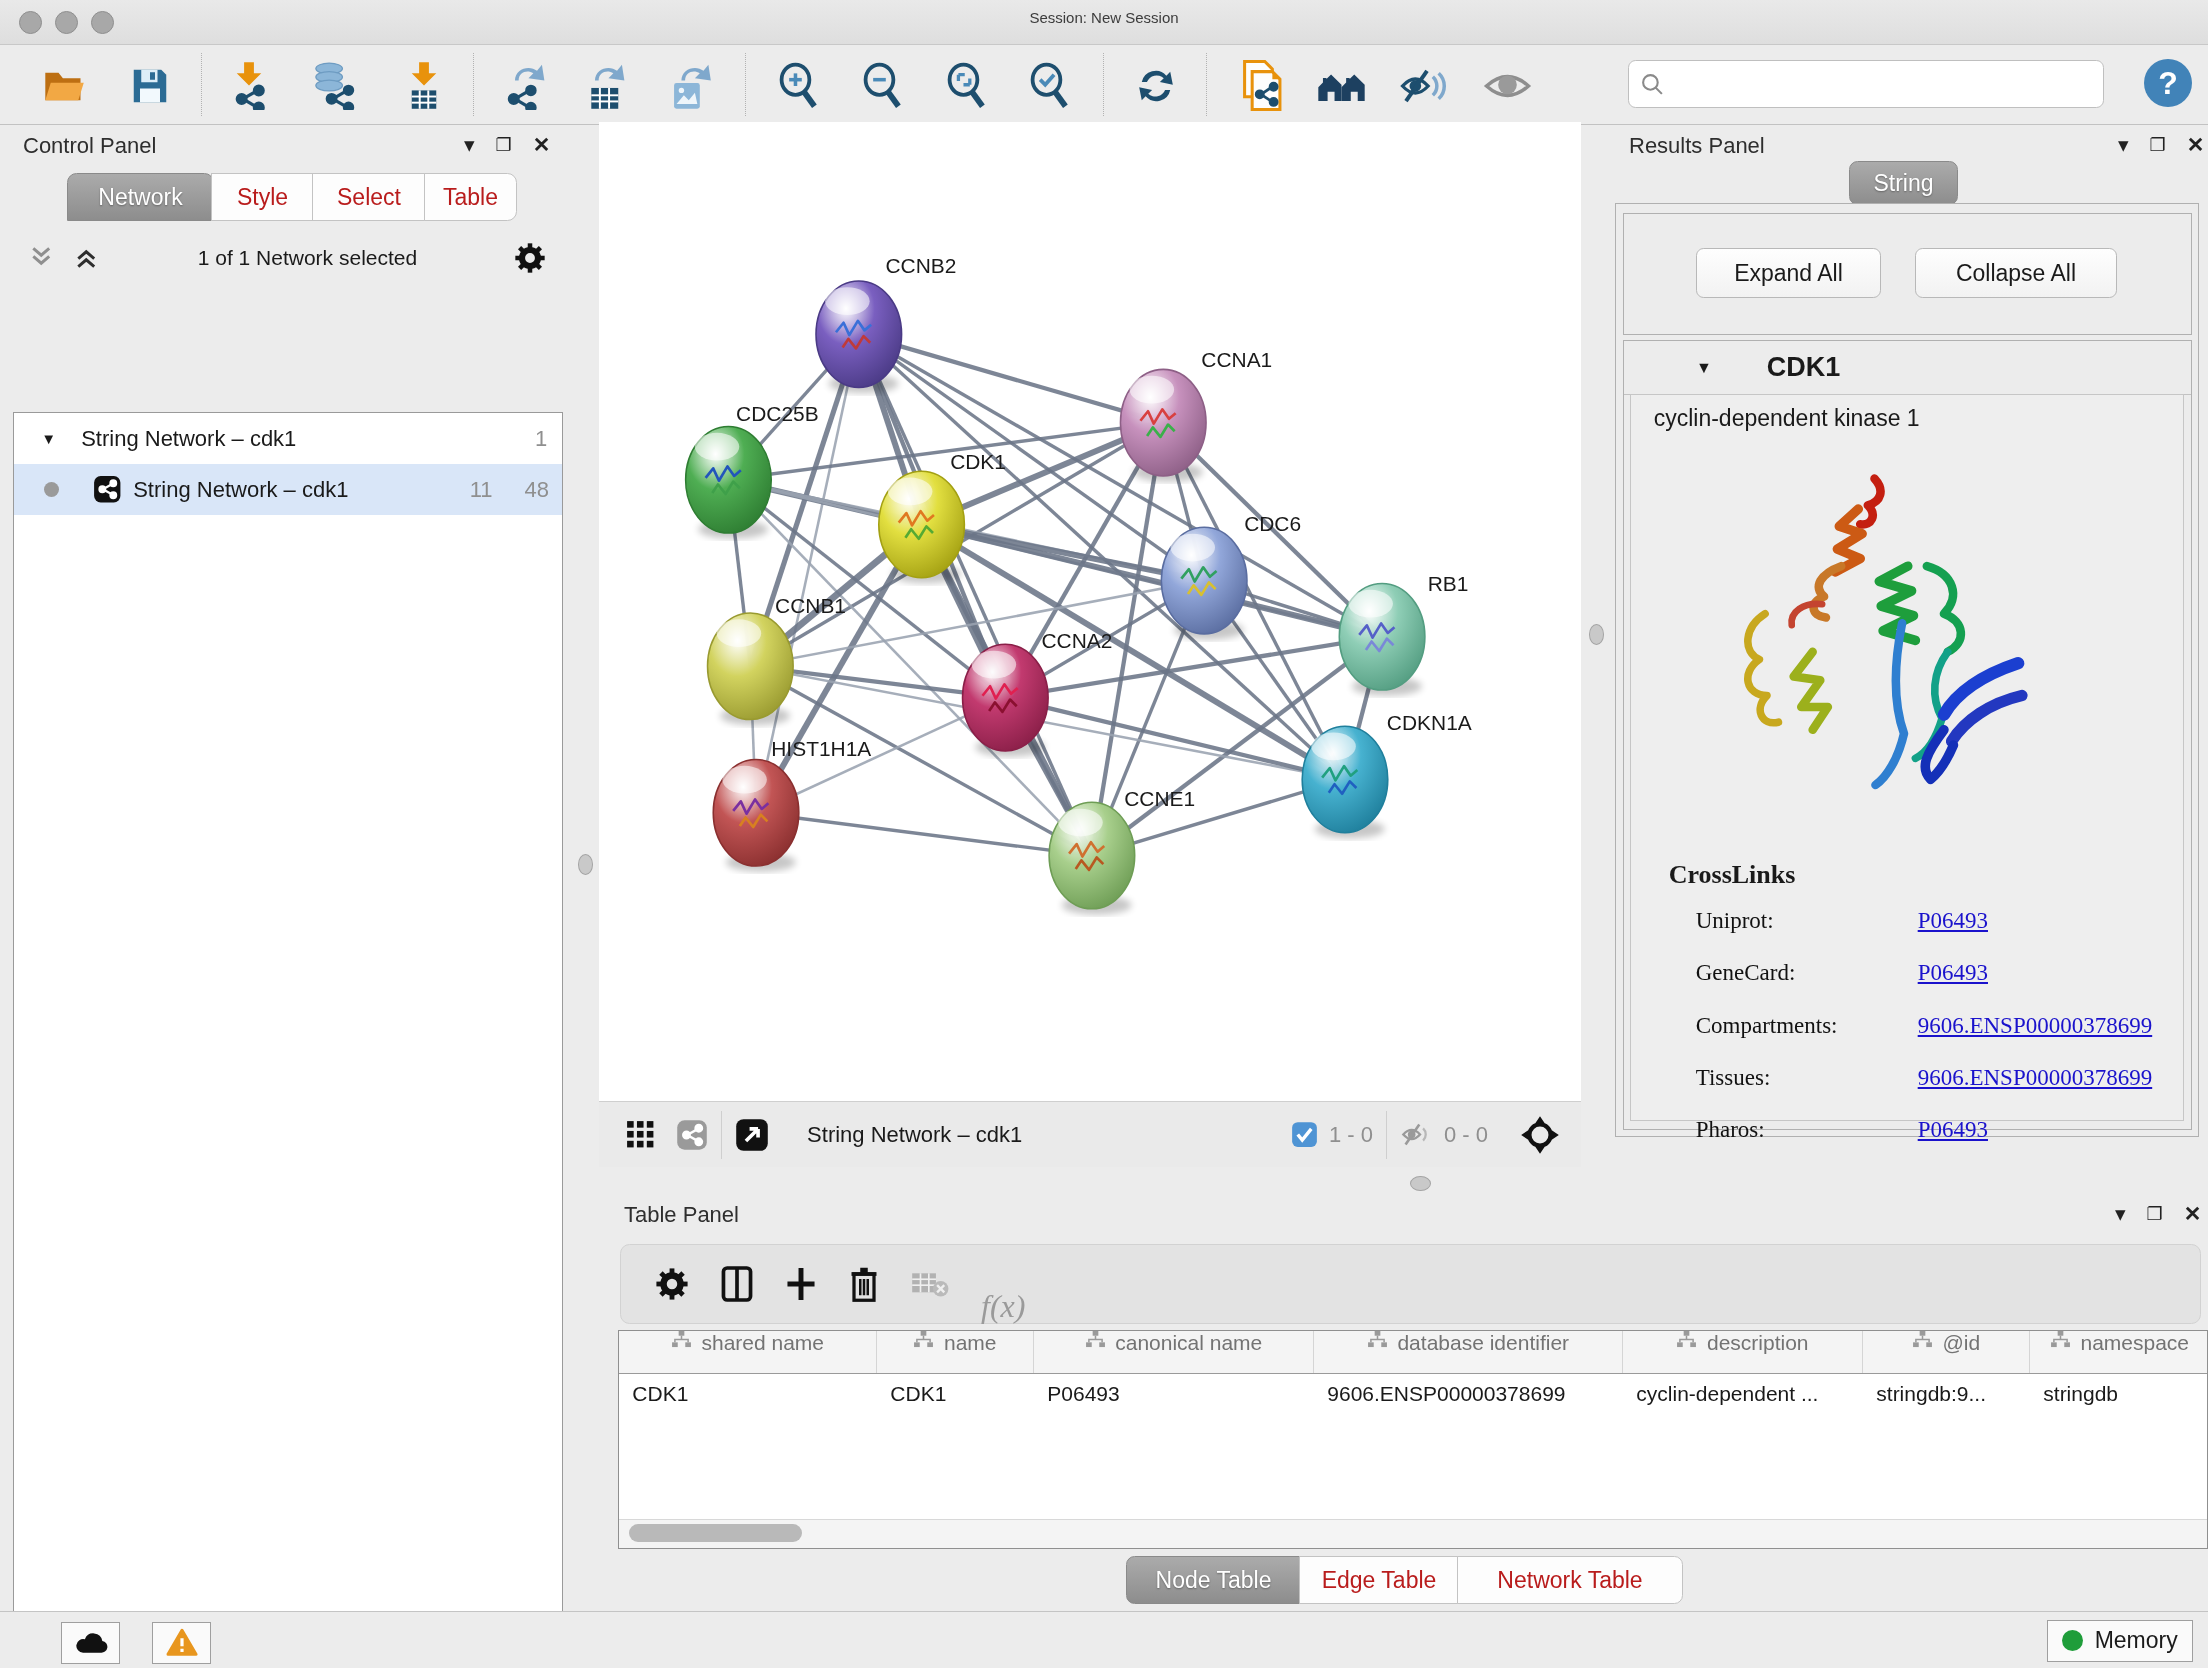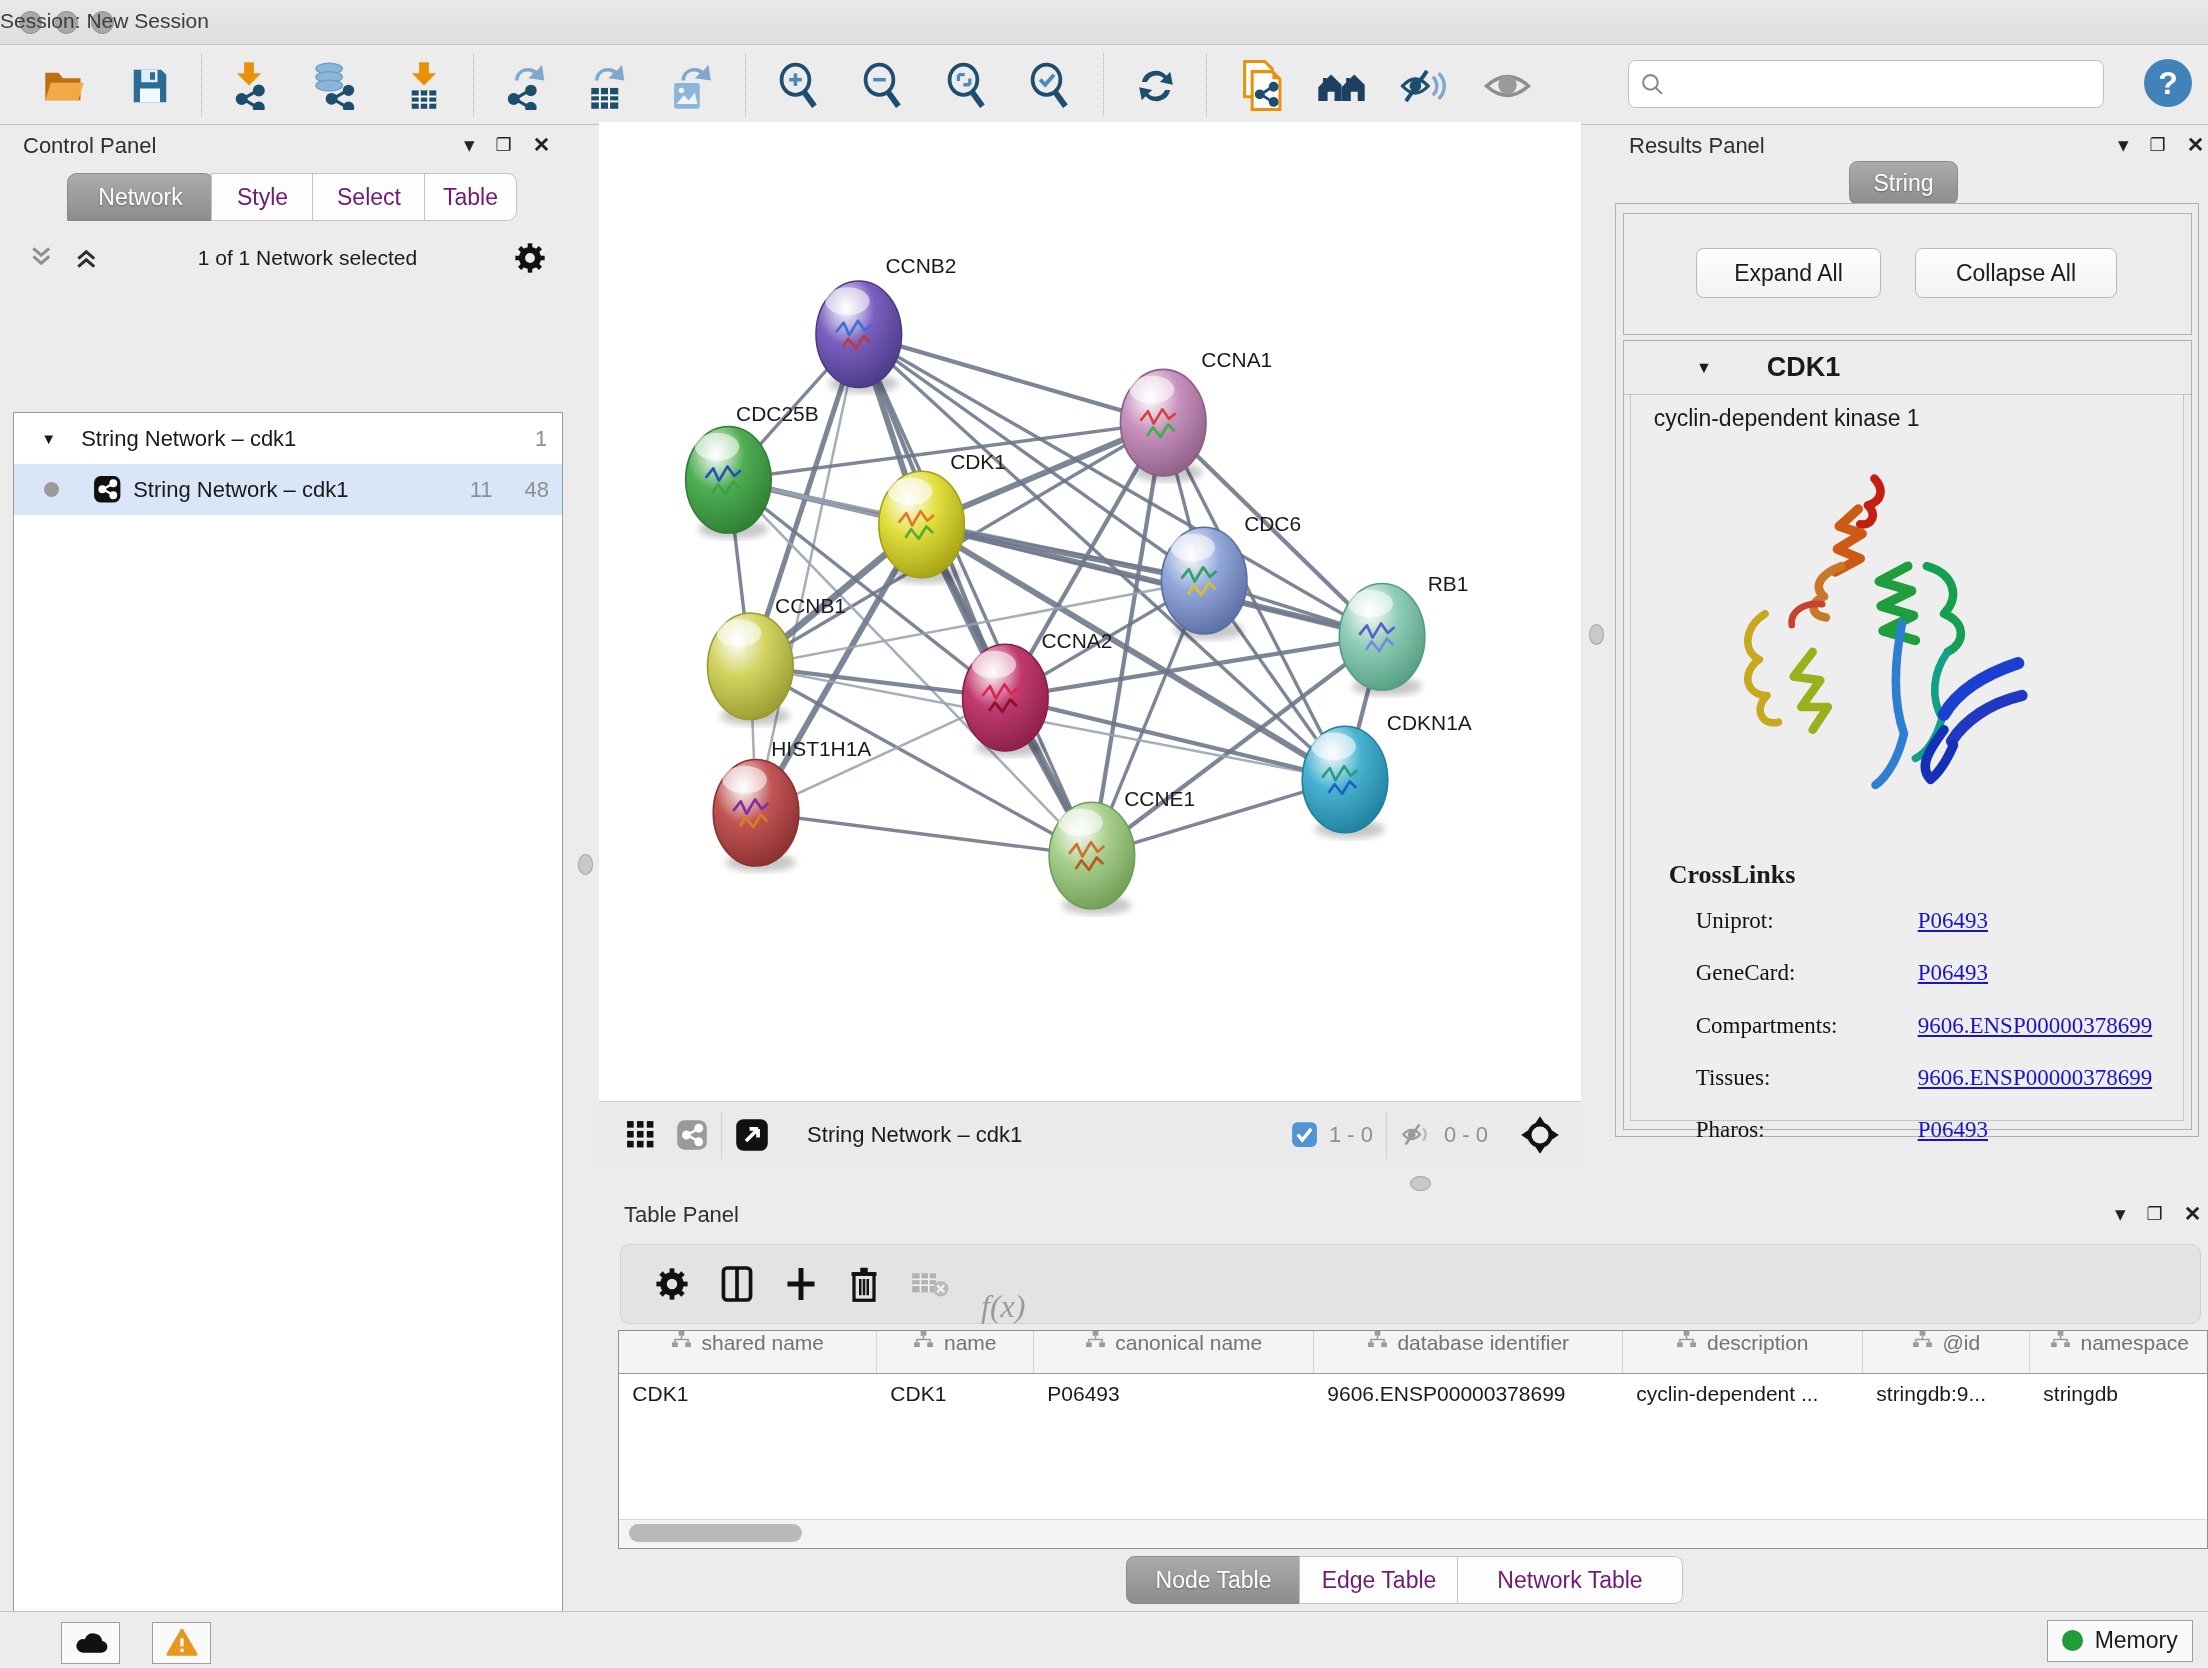--- a/index.html
+++ b/index.html
@@ -4,33 +4,33 @@
 <style>
   html,body{margin:0;padding:0;background:#d8d8d8;}
   #app{position:relative;width:2208px;height:1668px;background:#ececec;overflow:hidden;
        font-family:"Liberation Sans",sans-serif;color:#1a1a1a;}
   .abs{position:absolute;}
   
   #titlebar{left:0;top:0;width:2208px;height:44px;background:linear-gradient(#e9e9e9,#dedede);
             border-bottom:1px solid #c8c8c8;}
   .tl{position:absolute;top:11.4px;width:21px;height:21px;border-radius:50%;
       background:#a8a8a8;border:1px solid #8f8f8f;}
-  #win-title{position:absolute;top:8.6px;left:0;width:100%;font-size:21px;color:#3c3c3c;}
+  #win-title{position:absolute;top:8.6px;left:0;width:100%;text-align:center;font-size:15px;color:#3c3c3c;}
   #toolbar{left:0;top:45px;width:2208px;height:79px;background:#ececec;border-bottom:1px solid #c2c2c2;}
   .tbtn{position:absolute;top:13.3px;width:55px;height:55px;display:flex;align-items:center;justify-content:center;}
   .tsep{position:absolute;top:7.6px;width:0;height:63px;border-left:1.9px dotted #b2b2b2;}
   #search-box{position:absolute;left:1628px;top:15px;width:476px;height:48px;background:#fff;
               border:1px solid #bfbfbf;border-radius:7.6px;display:flex;align-items:center;padding-left:11.4px;box-sizing:border-box;}
   #help-btn{position:absolute;left:2144px;top:14.3px;width:48px;height:48px;border-radius:50%;
             background:#4183b8;color:#fff;font-size:32px;font-weight:bold;display:flex;align-items:center;justify-content:center;}
   
   .panel-title{font-size:22px;color:#2e2e2e;}
   .panel-ctl{font-size:21px;color:#222;display:flex;gap:21px;align-items:center;}
   .tab{display:flex;align-items:center;justify-content:center;font-size:23px;background:#fdfdfd;
-       border:1px solid #c3c3c3;color:#701a75;}
+       border:1px solid #c3c3c3;color:#b91c1c;}
   .tab.sel{background:linear-gradient(#ababab,#8d8d8d);color:#fff;border-color:#8a8a8a;
            text-shadow:0 1px 1.9px rgba(0,0,0,.35);}
   
   #ctl-list{left:13.3px;top:287px;width:550px;height:1286px;background:#fff;border:1.9px solid #9a9a9a;box-sizing:border-box;}
   .treerow{position:relative;height:51px;display:flex;align-items:center;font-size:22px;}
   .count{color:#8f8f8f;}
   
   #canvas{left:599px;top:122px;width:982px;height:980px;background:#fff;}
   #canvas-bar{left:599px;top:1101px;width:982px;height:66px;background:#eaeaea;border-top:1px solid #cfcfcf;
               display:flex;align-items:center;box-sizing:border-box;}

